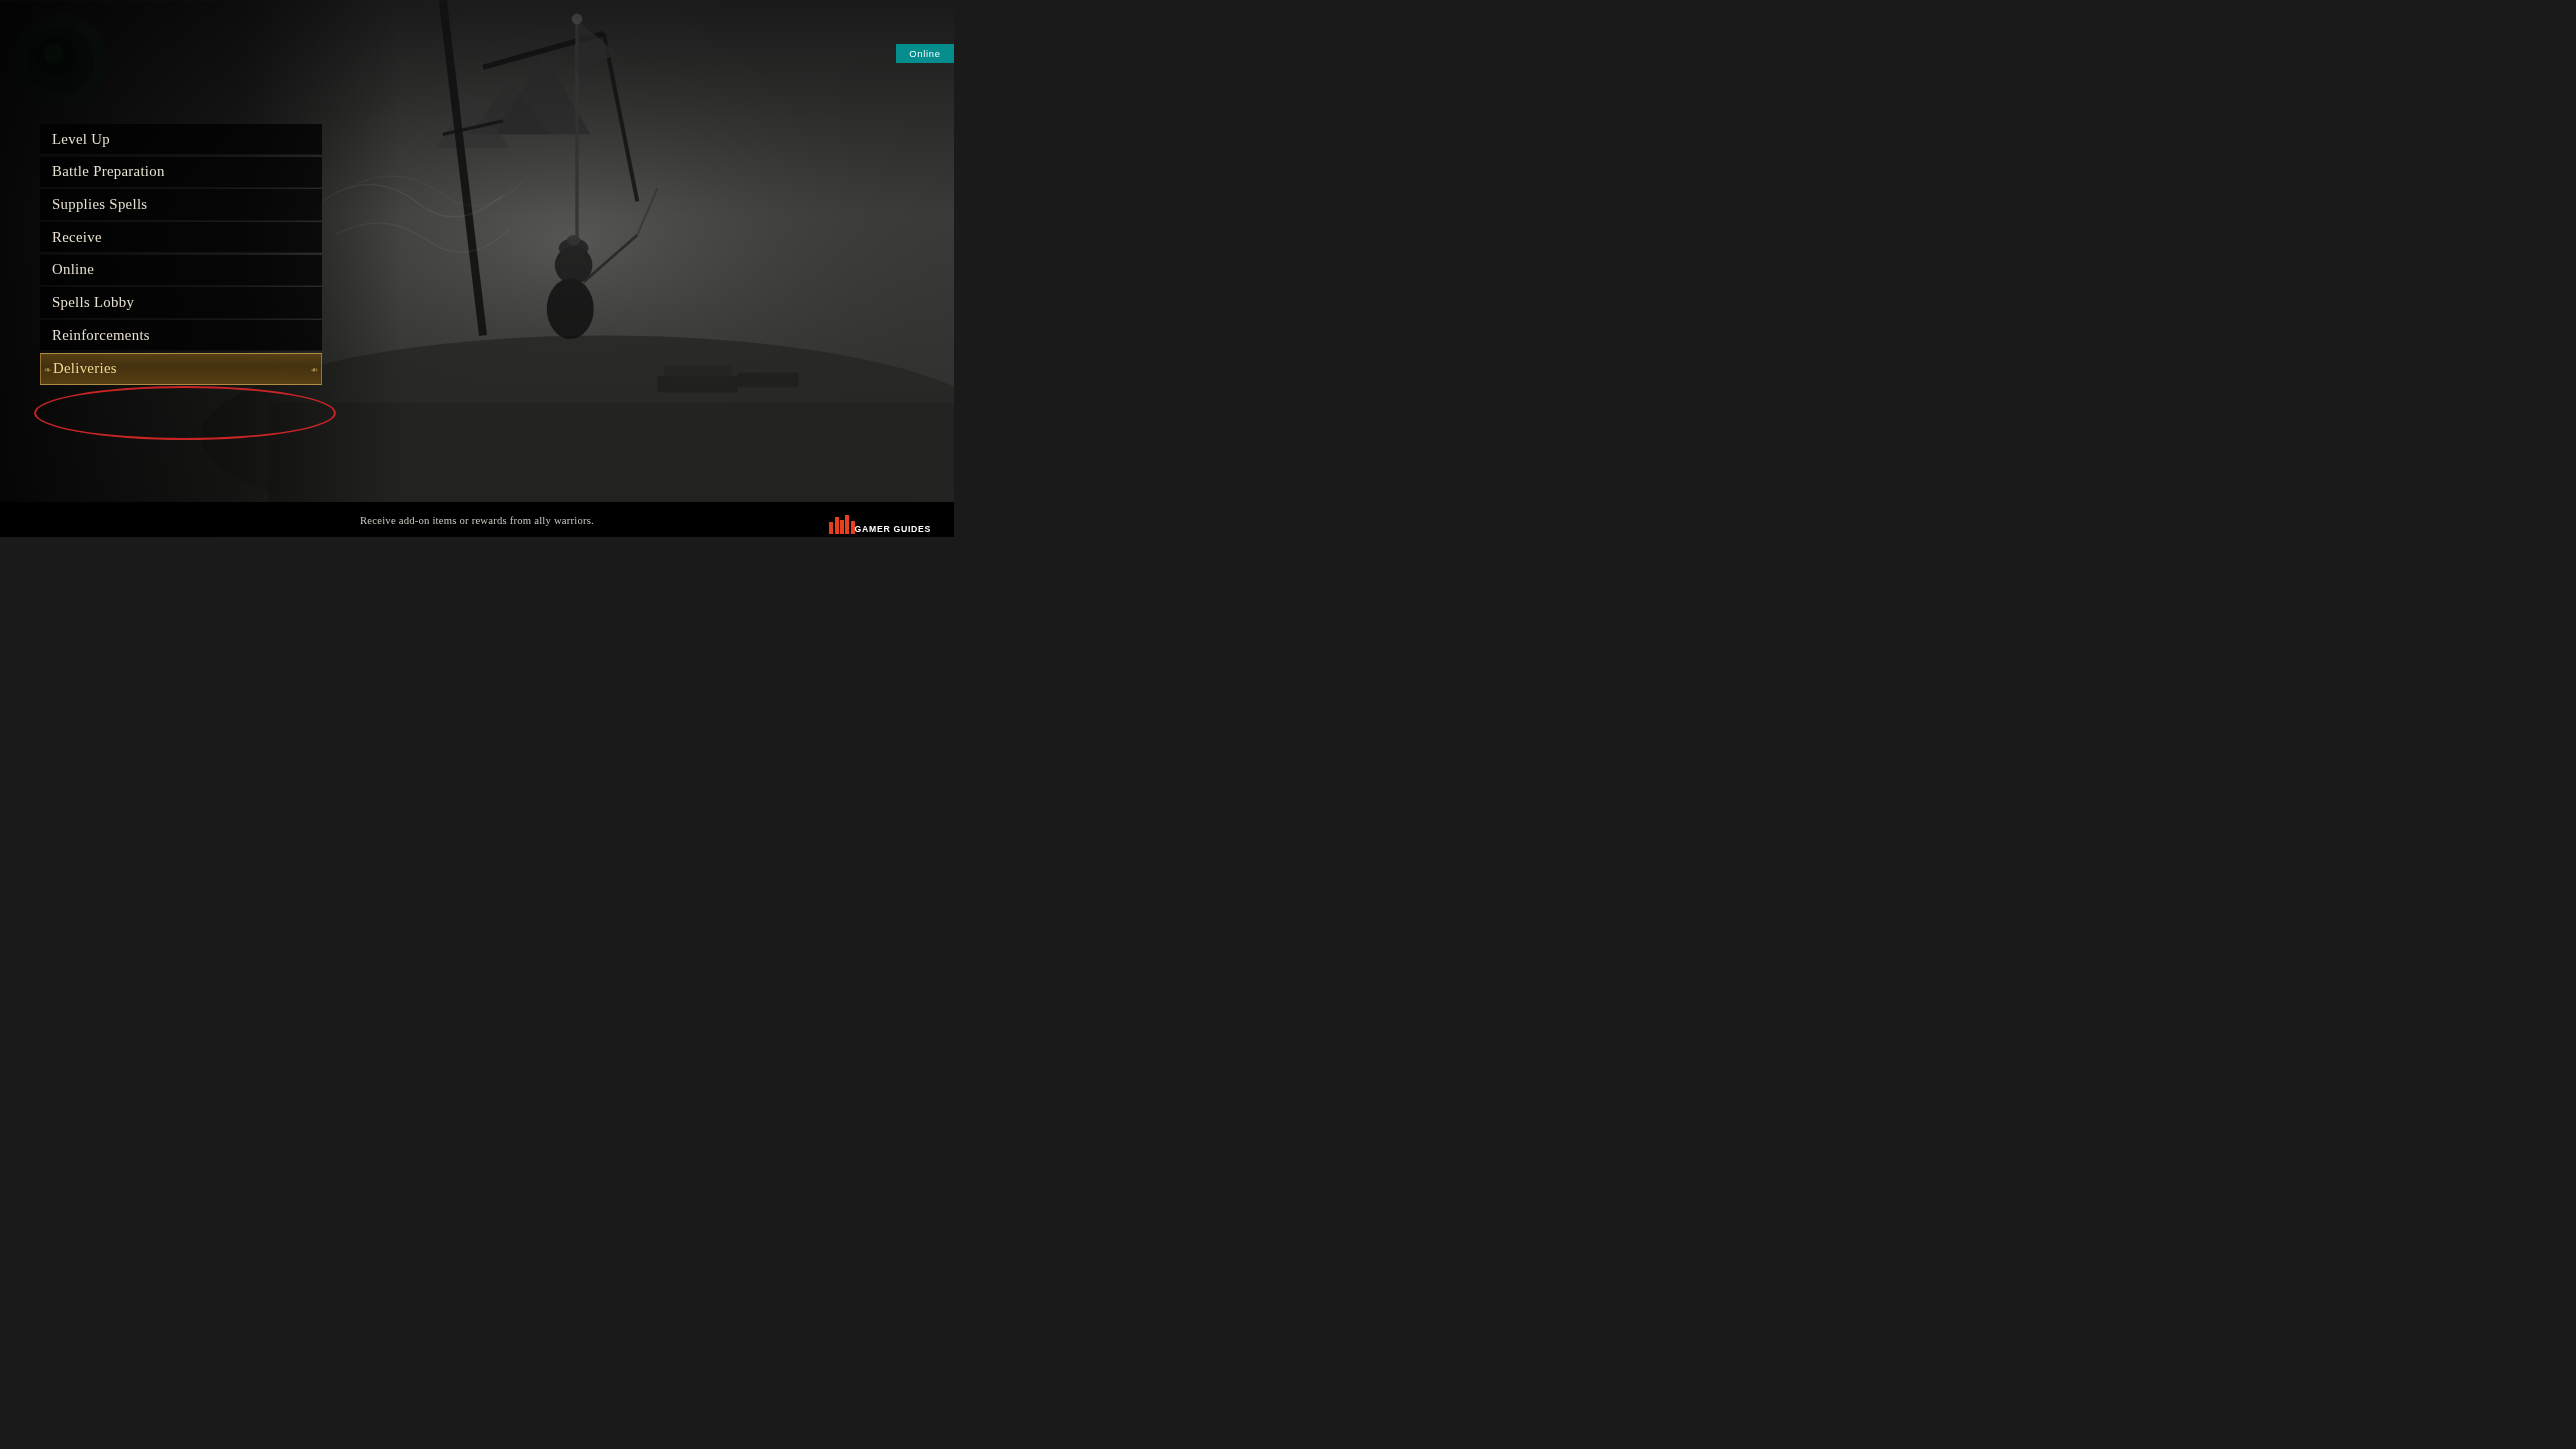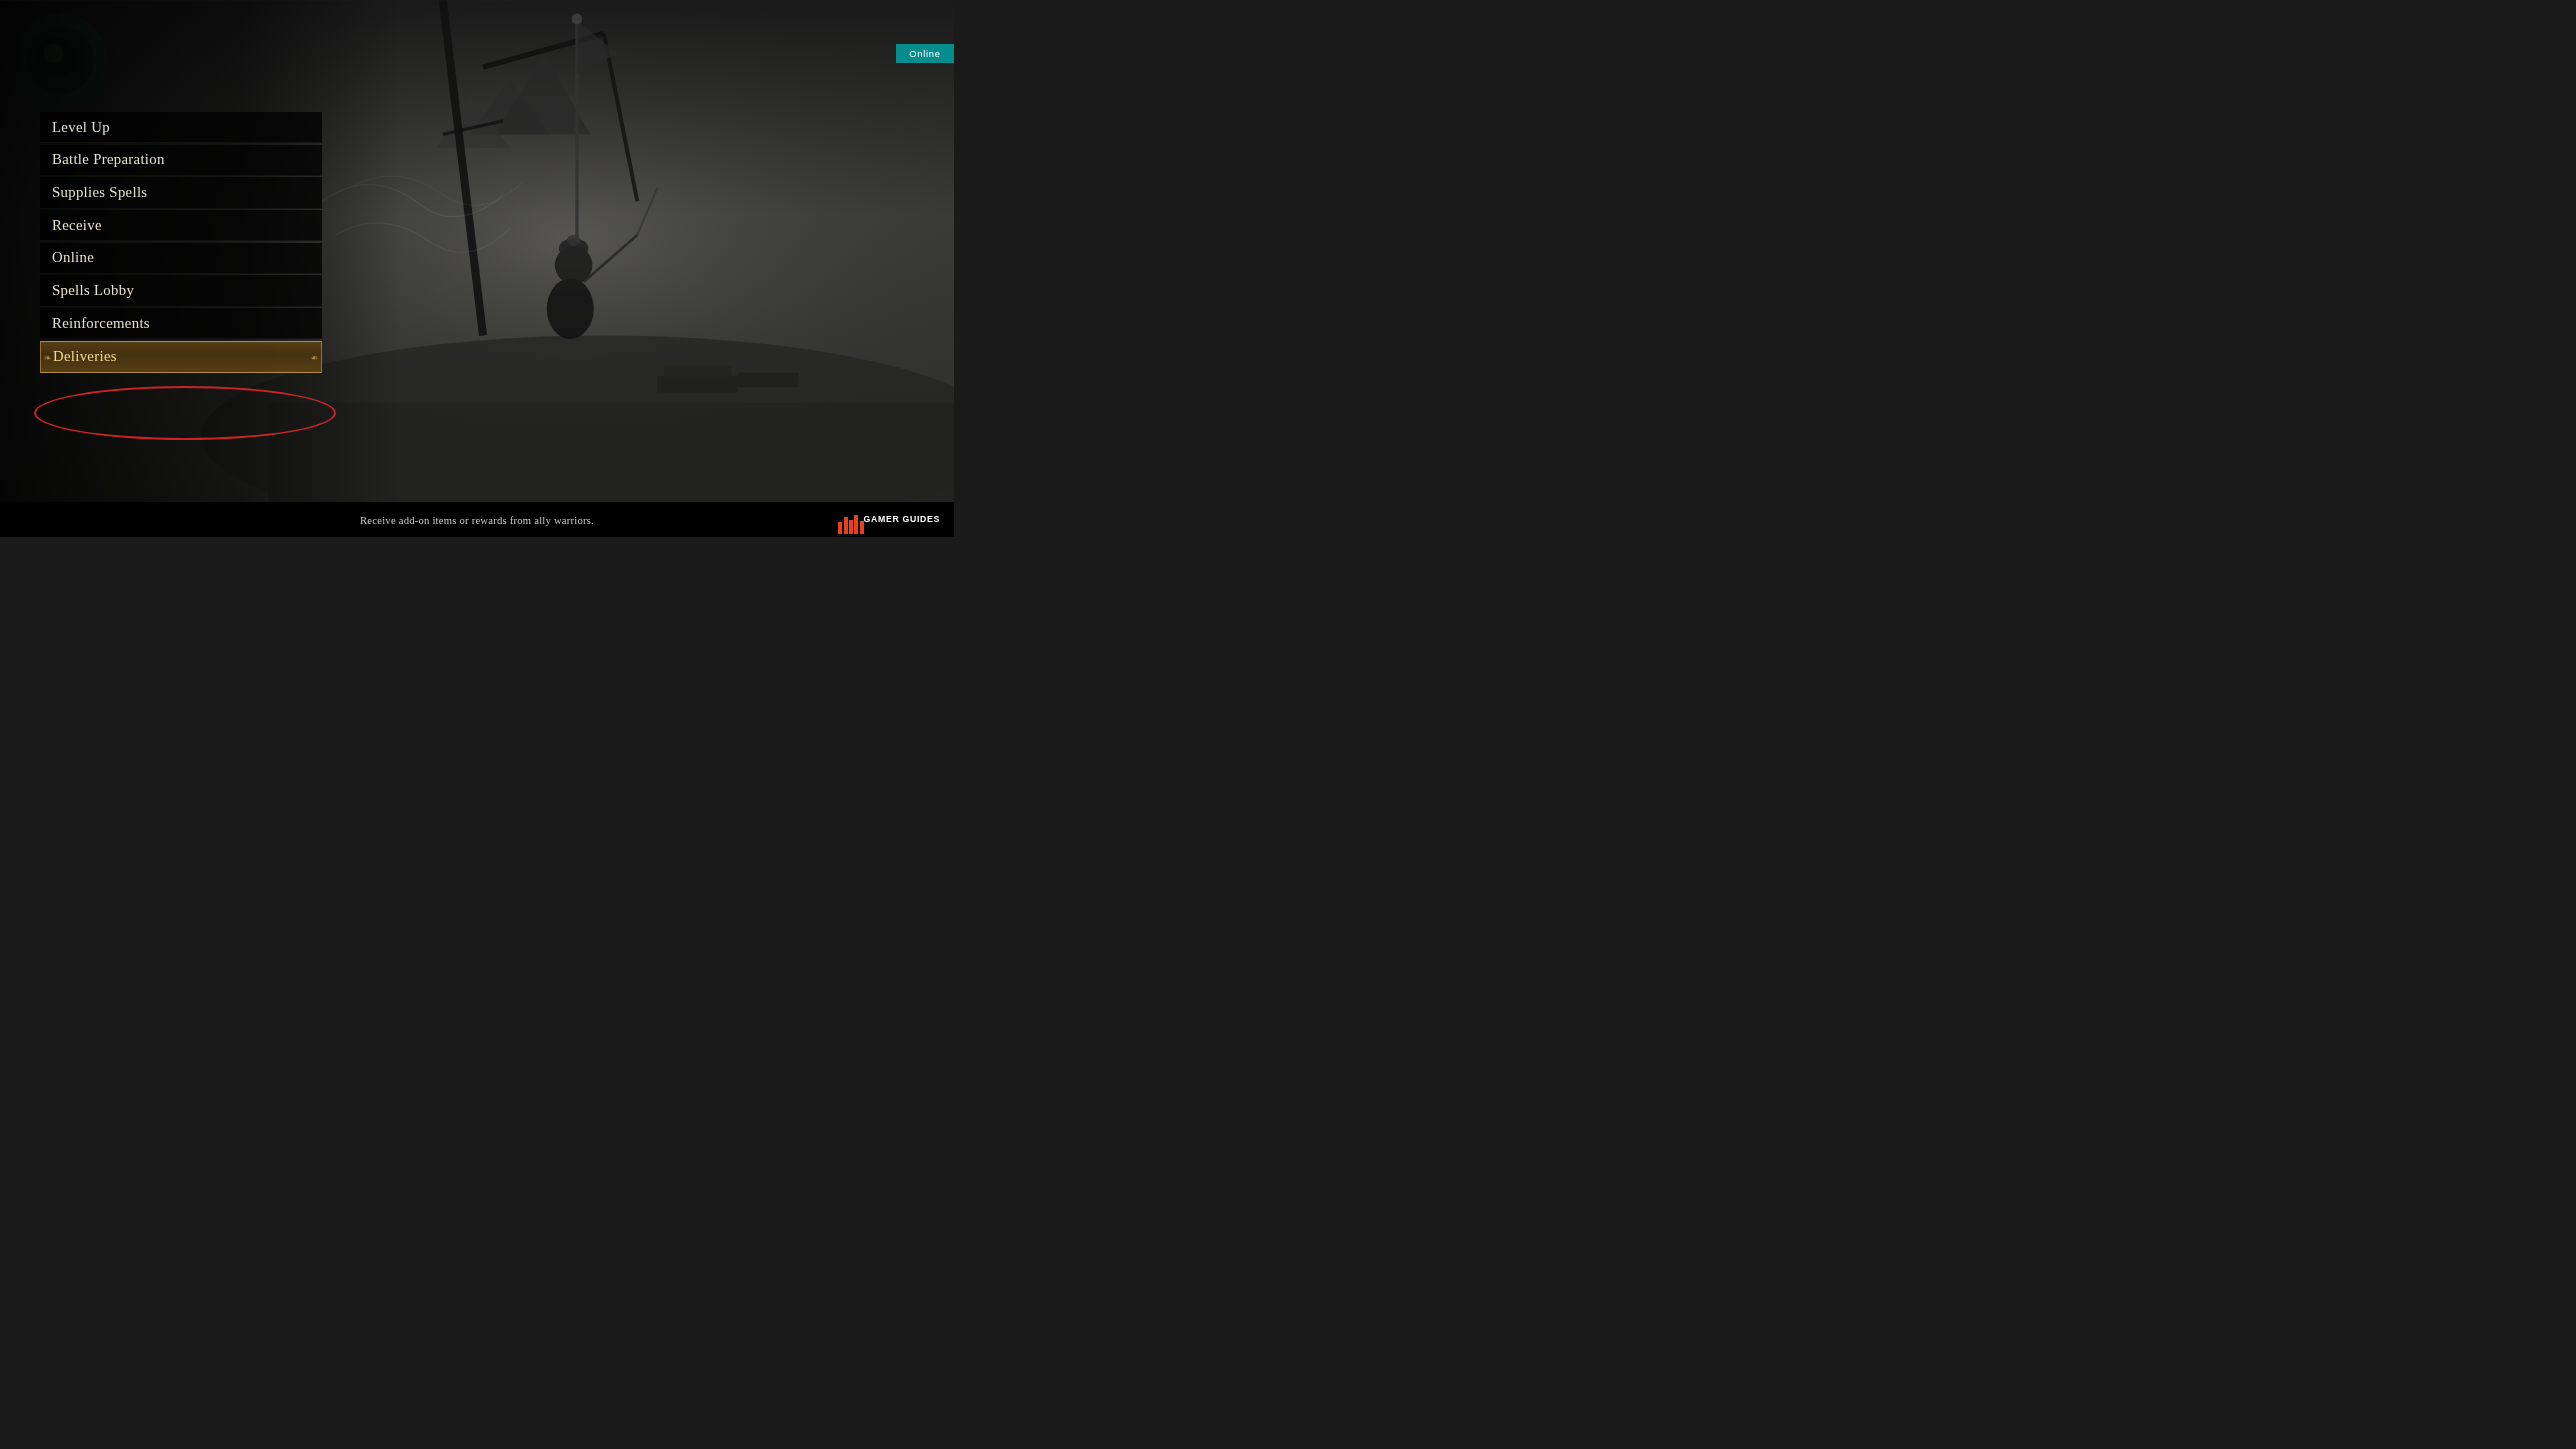--- a/index.html
+++ b/index.html
@@ -43,21 +43,21 @@
       padding: 4px 13.4px;
       z-index: 10;
       font-family: sans-serif;
       margin-top: 44px;
     }
 
     
     .menu-container {
       position: absolute;
       left: 40px;
-      top: 112px;
+      top: 124px;
       z-index: 10;
       width: 282px;
     }
 
     .menu-item {
       display: block;
       width: 100%;
       padding: 6.7px 12px;
       margin-bottom: 1.3px;
       background: rgba(0, 0, 0, 0.75);
@@ -129,24 +129,24 @@
       color: #ccc8c0;
       font-size: 10.7px;
       font-family: 'Georgia', serif;
       letter-spacing: 0.2px;
     }
 
     
     .gamer-guides-logo {
       position: absolute;
       bottom: 2.7px;
-      right: 14px;
+      right: 23px;
       z-index: 20;
       display: flex;
-      align-items: flex-start;
+      align-items: flex-end;
       gap: 0;
     }
 
     .gg-bars {
       display: flex;
       align-items: flex-end;
       gap: 1.3px;
       height: 20px;
     }
 

